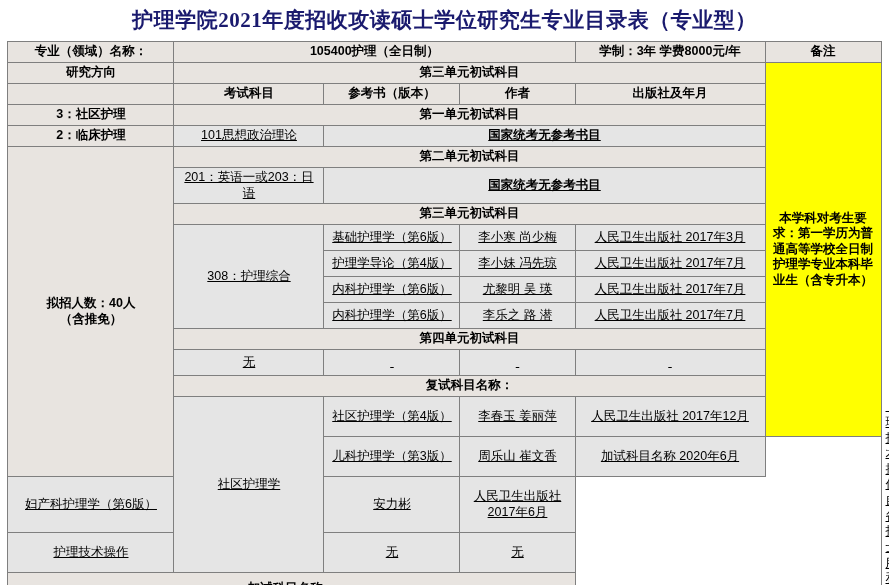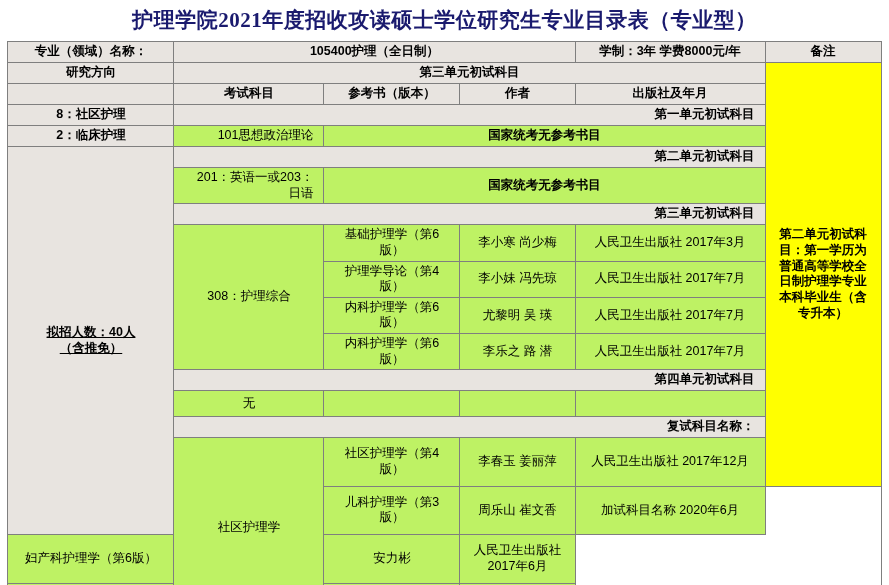--- a/index.html
+++ b/index.html
@@ -31,37 +31,36 @@
   }
   table.main {
     border-collapse: collapse;
     width: 873px;
     margin: 0 auto;
     table-layout: fixed;
   }
   table.main td {
     border: 1px solid #7f7f7f;
     font-size: 12.5px;
-    padding: 2px 10px;
+    padding: 2px 4px;
     vertical-align: middle;
     line-height: 1.25;
     height: 21px;
     box-sizing: border-box;
   }
   .c { text-align: center; }
-  .l { text-align: right; }
+  .l { text-align: center; }
   .b { font-weight: bold; }
   .shade { background: #e8e4e0; }
   .yellow { background: #ffff00; }
-  .white { background: #bef264; }
+  .white { background: #e5e5e5; text-decoration: underline; }
   .big {
     font-size: 17px;
     font-weight: bold;
     line-height: 1.5;
-    text-decoration: underline;
   }
   .note-yellow {
     font-size: 12px;
     line-height: 1.45;
     font-weight: bold;
     color: #000;
     padding: 4px 5px;
   }
   .note-plain {
     font-size: 12px;
@@ -95,33 +94,33 @@
       <tr>
         <td class="c b shade">专业（领域）名称：</td>
         <td class="c b shade" colspan="3">105400护理（全日制）</td>
         <td class="c b shade">学制：3年  学费8000元/年</td>
         <td class="c b shade">备注</td>
       </tr>
 
       <tr>
         <td class="c b shade">研究方向</td>
         <td class="c b shade" colspan="4">第三单元初试科目</td>
-        <td class="c yellow note-yellow" rowspan="15">第二单元初试科目：第一学历为普通高等学校全日制护理学专业本科毕业生（含专升本）</td>
+        <td class="c yellow note-yellow" rowspan="15">本学科对考生要求：第一学历为普通高等学校全日制护理学专业本科毕业生（含专升本）</td>
       </tr>
 
       <tr>
         <td class="c b shade" rowspan="1">&nbsp;</td>
         <td class="c b shade">考试科目</td>
         <td class="c b shade">参考书（版本）</td>
         <td class="c b shade">作者</td>
         <td class="c b shade">出版社及年月</td>
       </tr>
 
       <tr>
-        <td class="c b shade">8：社区护理</td>
+        <td class="c b shade">3：社区护理</td>
         <td class="l unit-label" colspan="4">第一单元初试科目</td>
       </tr>
 
       <tr>
         <td class="c b shade">2：临床护理</td>
         <td class="l white">101思想政治理论</td>
         <td class="c b white" colspan="3">国家统考无参考书目</td>
       </tr>
 
       <tr>

